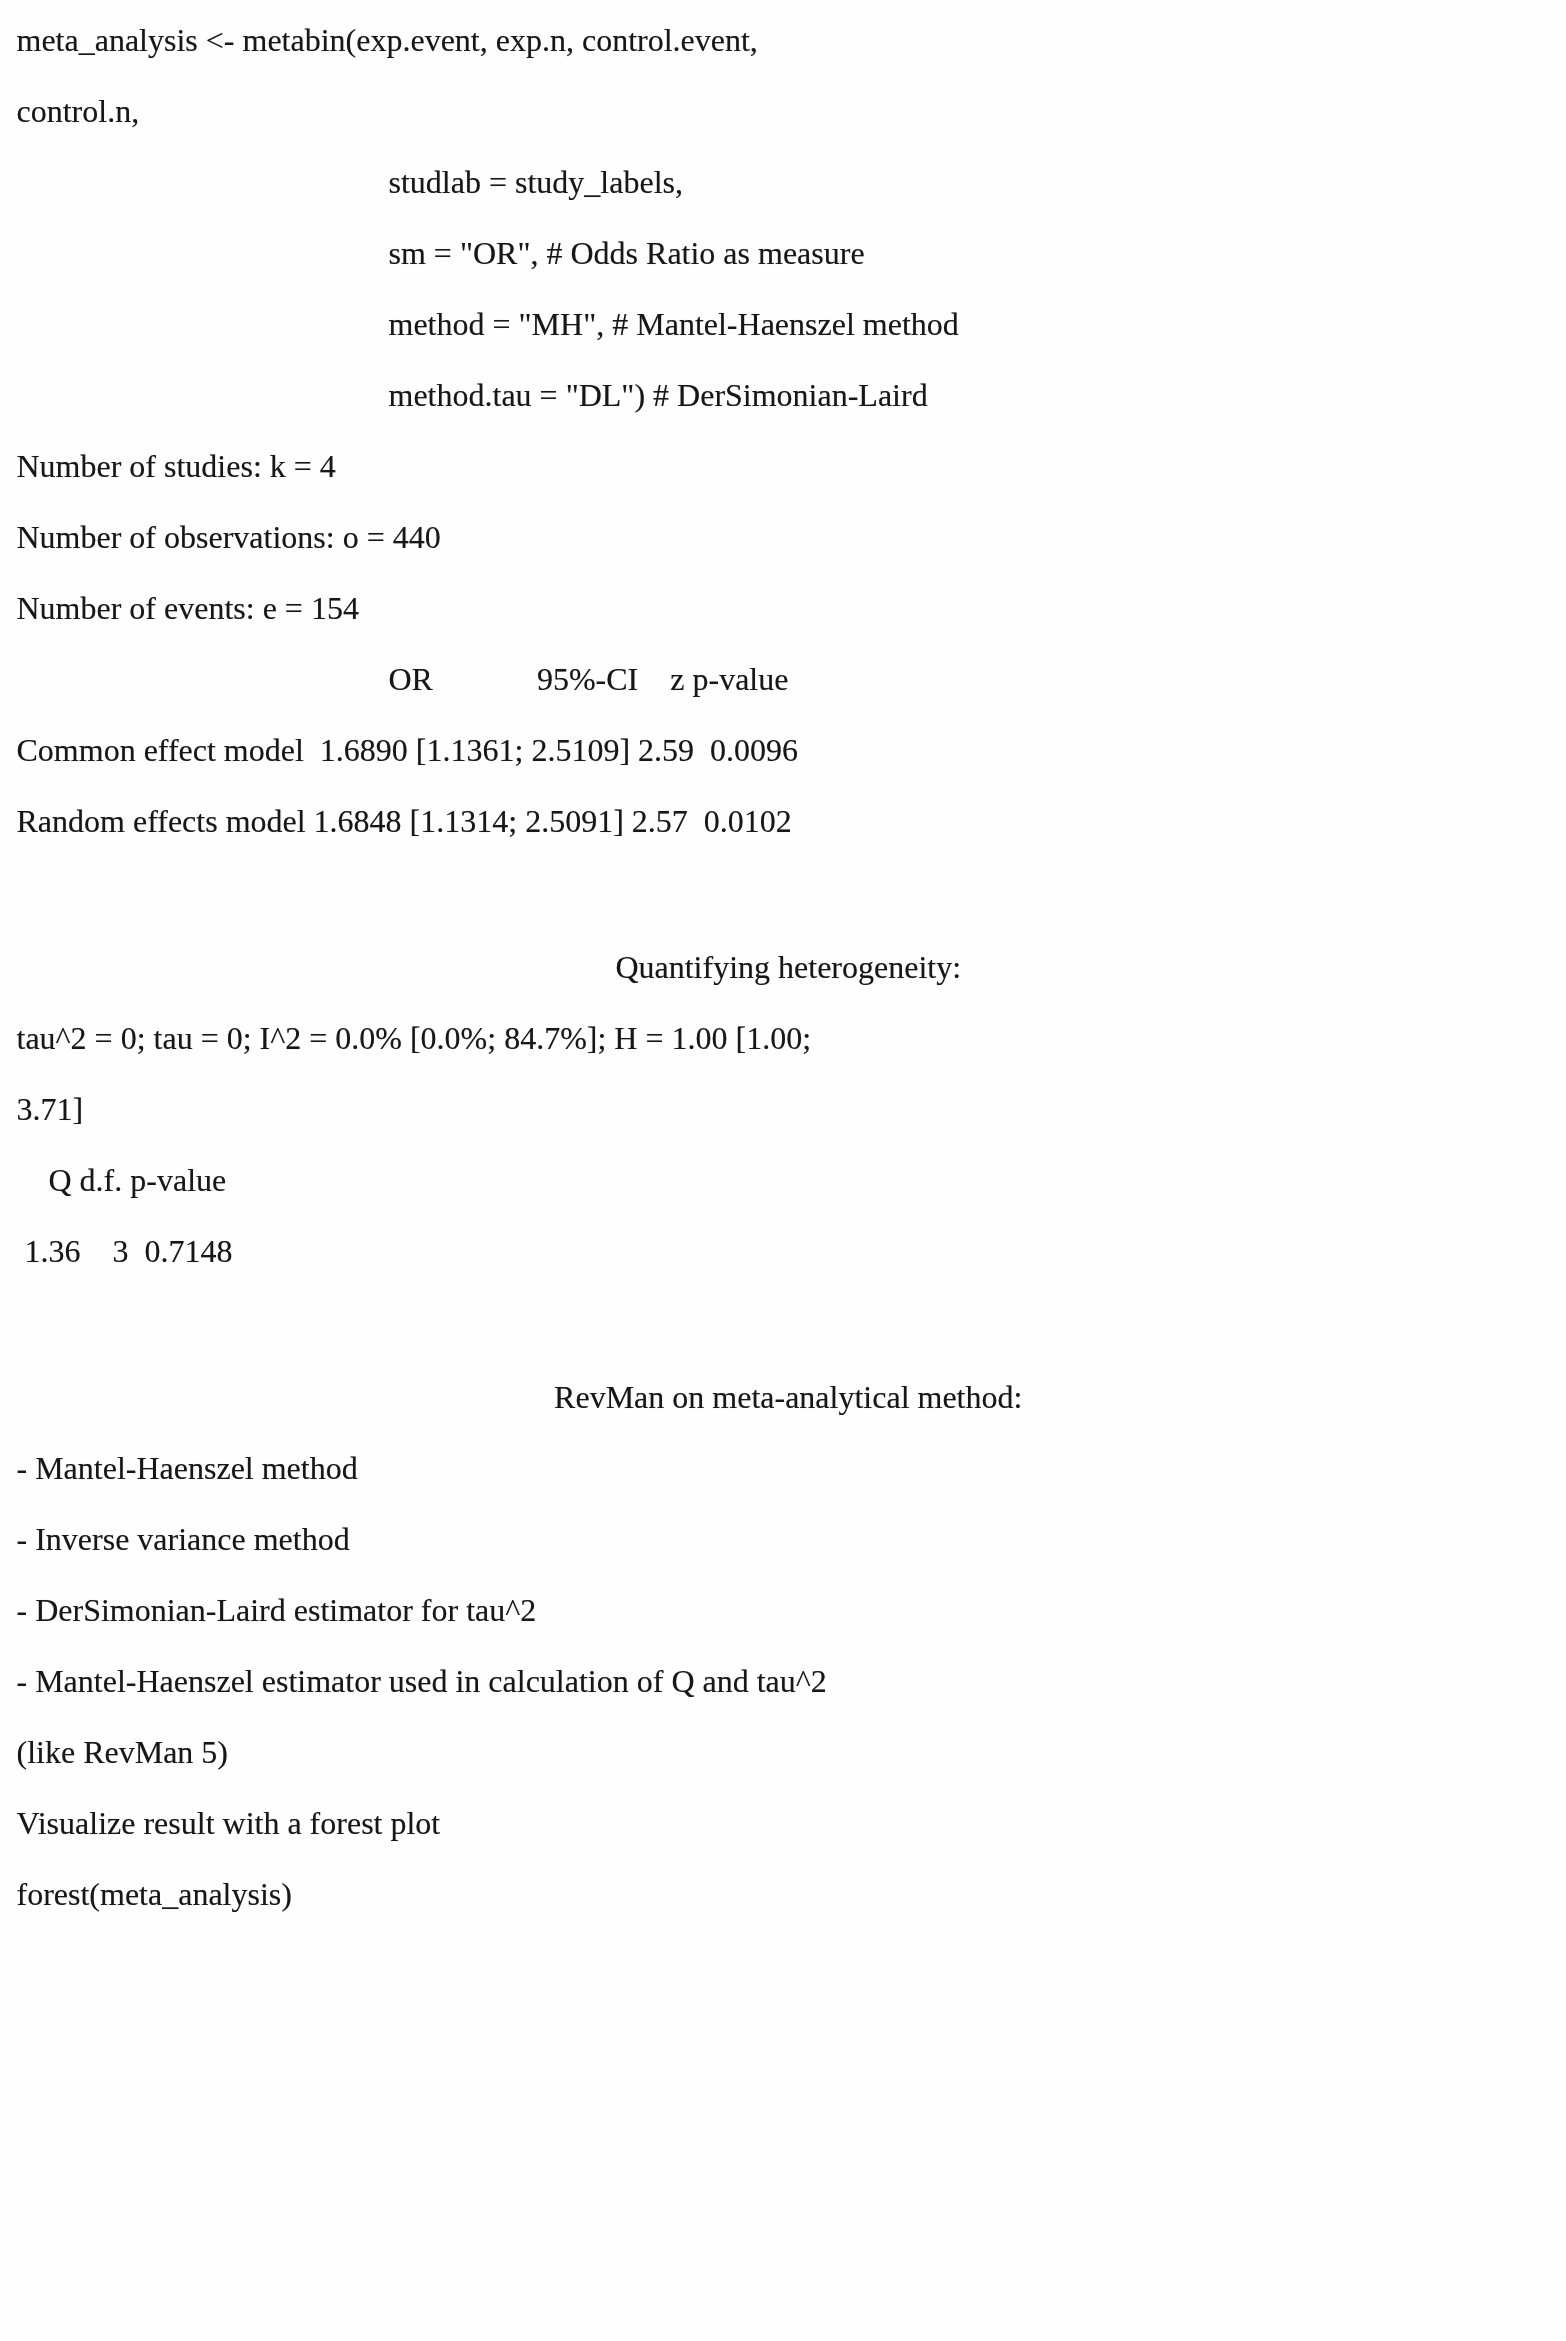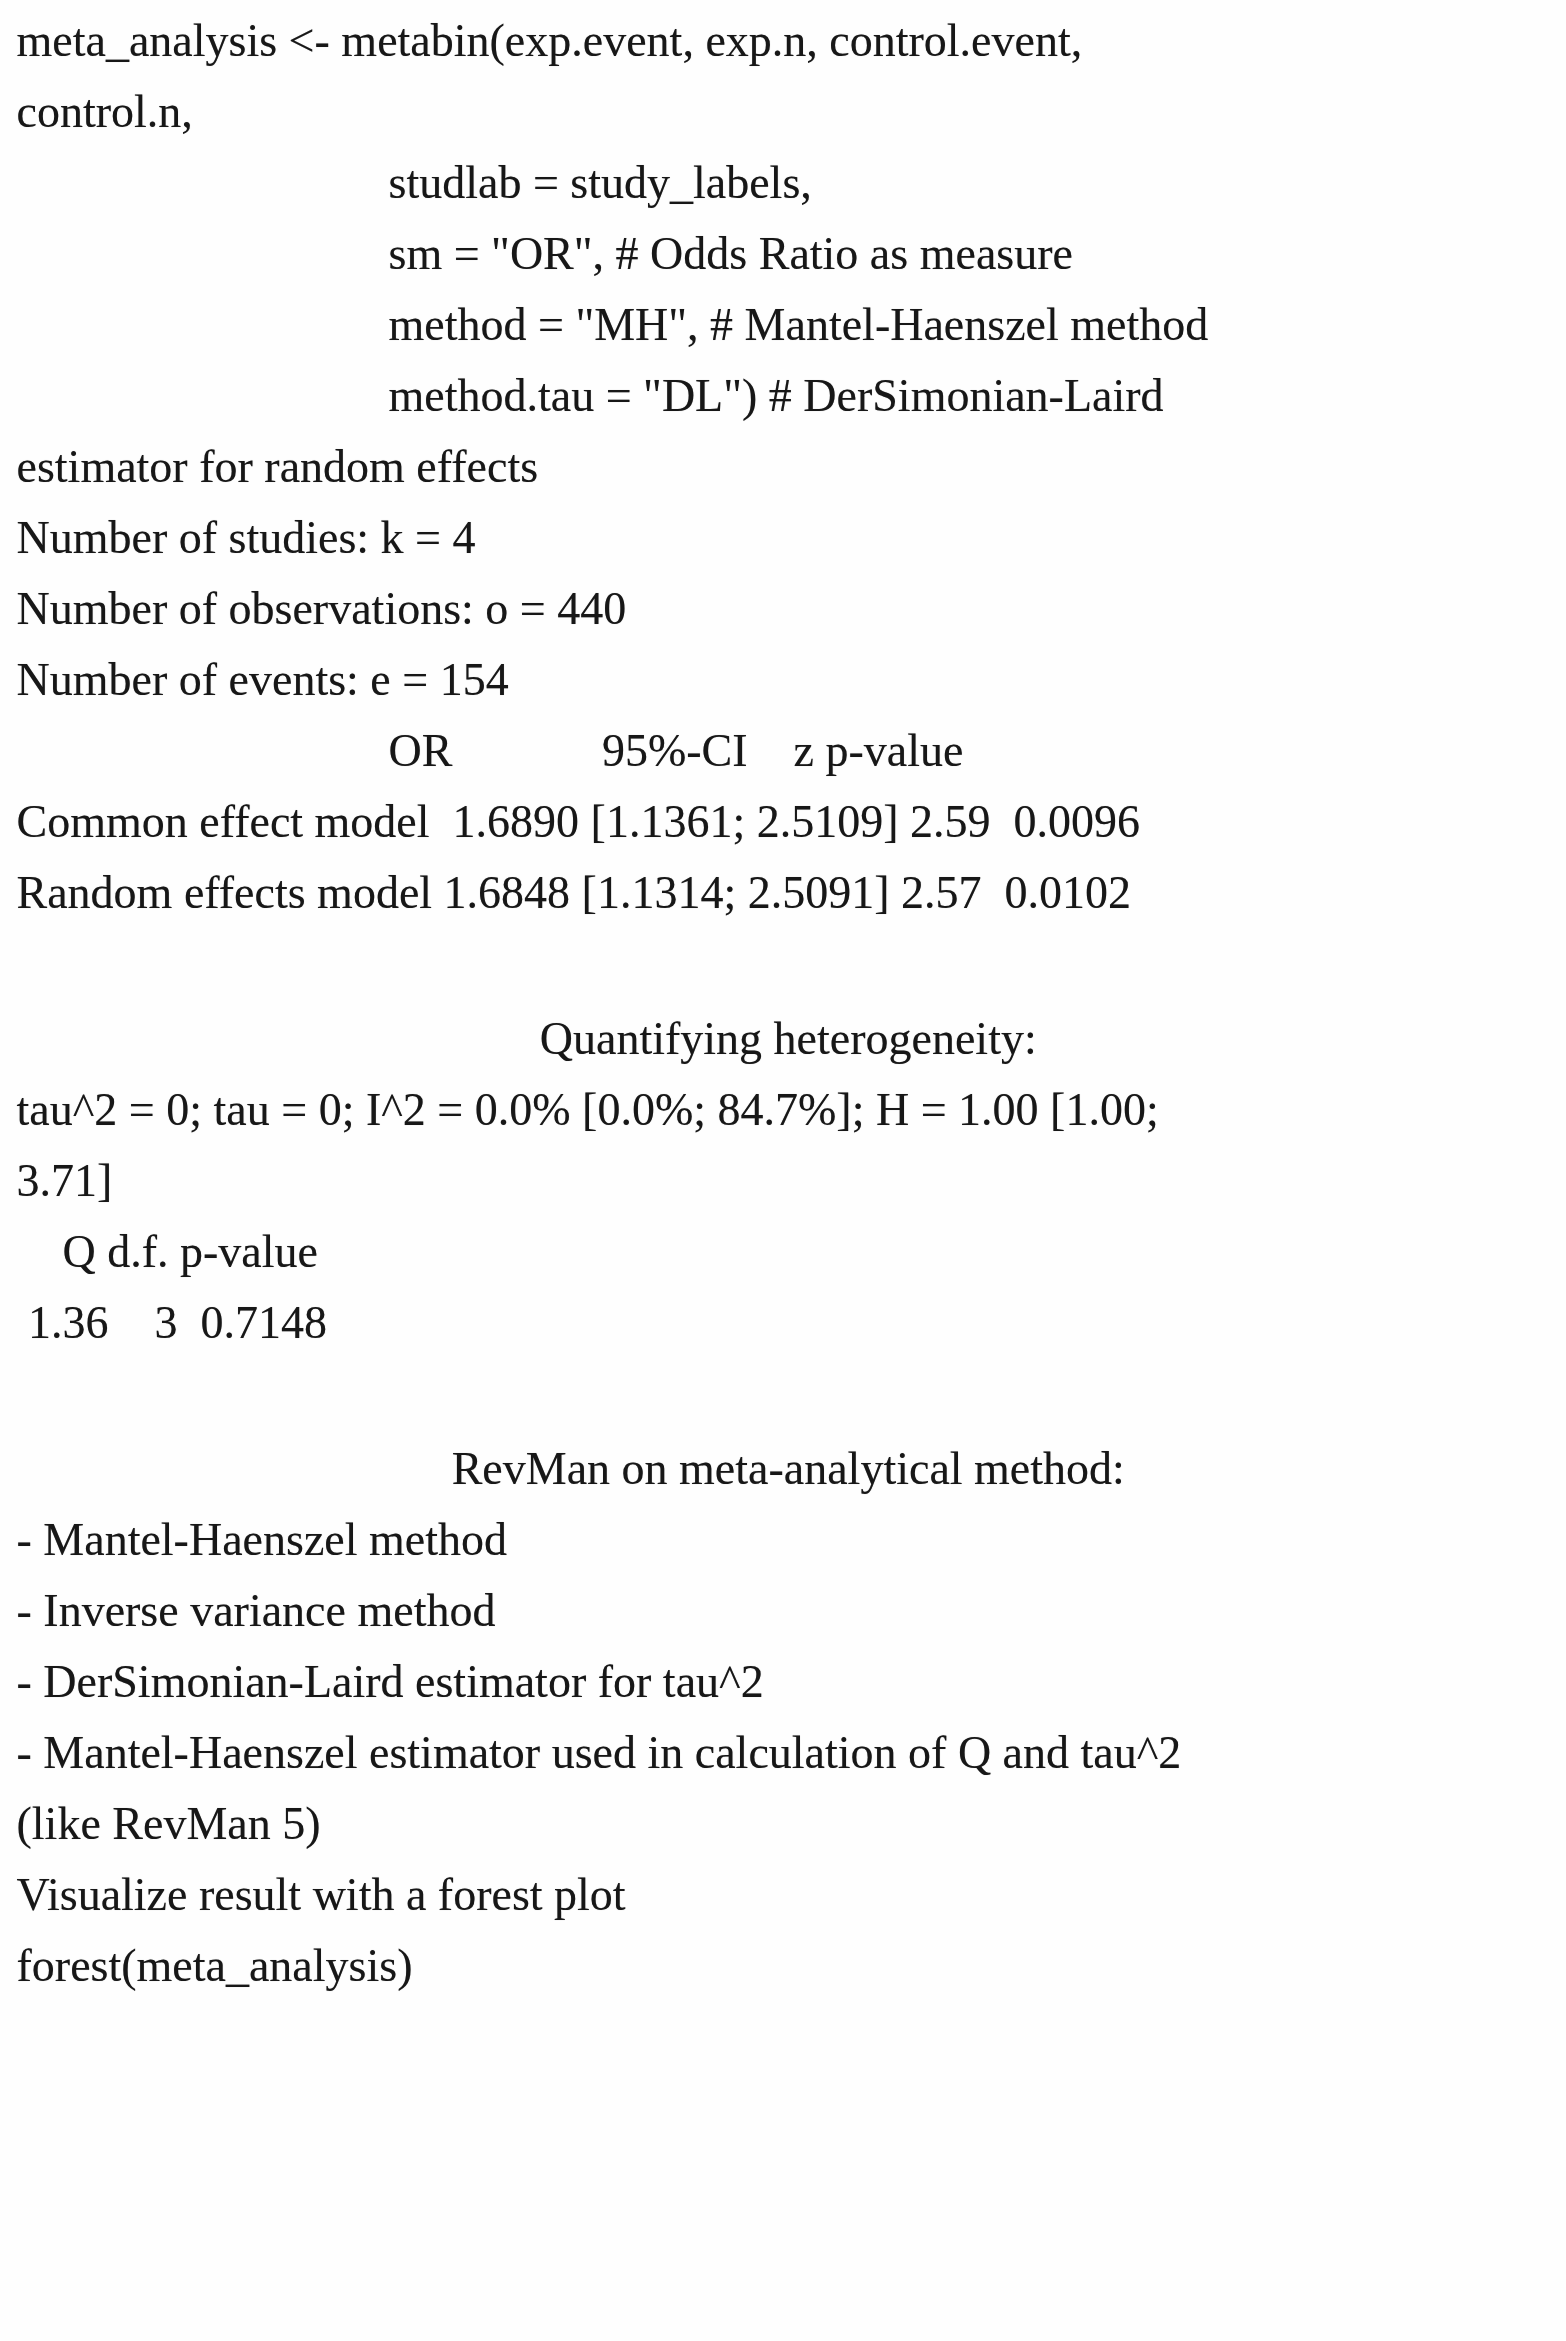--- a/index.html
+++ b/index.html
@@ -9,21 +9,21 @@
     height: 2342px;
     overflow: hidden;
     font-family: "Liberation Serif", serif;
   }
   .page {
     width: 100%;
     height: 100%;
     background: #fefefe;
     padding: 4.5px 6px 0 16.5px;
     color: #171717;
-    font-size: 46px;
+    font-size: 32px;
     line-height: 71px;
     text-shadow: 0 0 0.7px rgba(20,20,20,0.45);
   }
   .line {
     white-space: pre-wrap;
     min-height: 71px;
   }
   
   .indent { padding-left: 372px; }
   
@@ -35,21 +35,20 @@
 
 <div class="page">
 
   <div>
     <div class="line">meta_analysis &lt;- metabin(exp.event, exp.n, control.event,</div>
     <div class="line">control.n,</div>
     <div class="line indent">studlab = study_labels,</div>
     <div class="line indent">sm = "OR", # Odds Ratio as measure</div>
     <div class="line indent">method = "MH", # Mantel-Haenszel method</div>
     <div class="line indent">method.tau = "DL") # DerSimonian-Laird</div>
-    <div class="line">estimator for random effects</div>
   </div>
 
   <div>
     <div class="line">Number of studies: k = 4</div>
     <div class="line">Number of observations: o = 440</div>
     <div class="line">Number of events: e = 154</div>
     <div class="line indent">OR             95%-CI    z p-value</div>
     <div class="line">Common effect model  1.6890 [1.1361; 2.5109] 2.59  0.0096</div>
     <div class="line">Random effects model 1.6848 [1.1314; 2.5091] 2.57  0.0102</div>
   </div>

